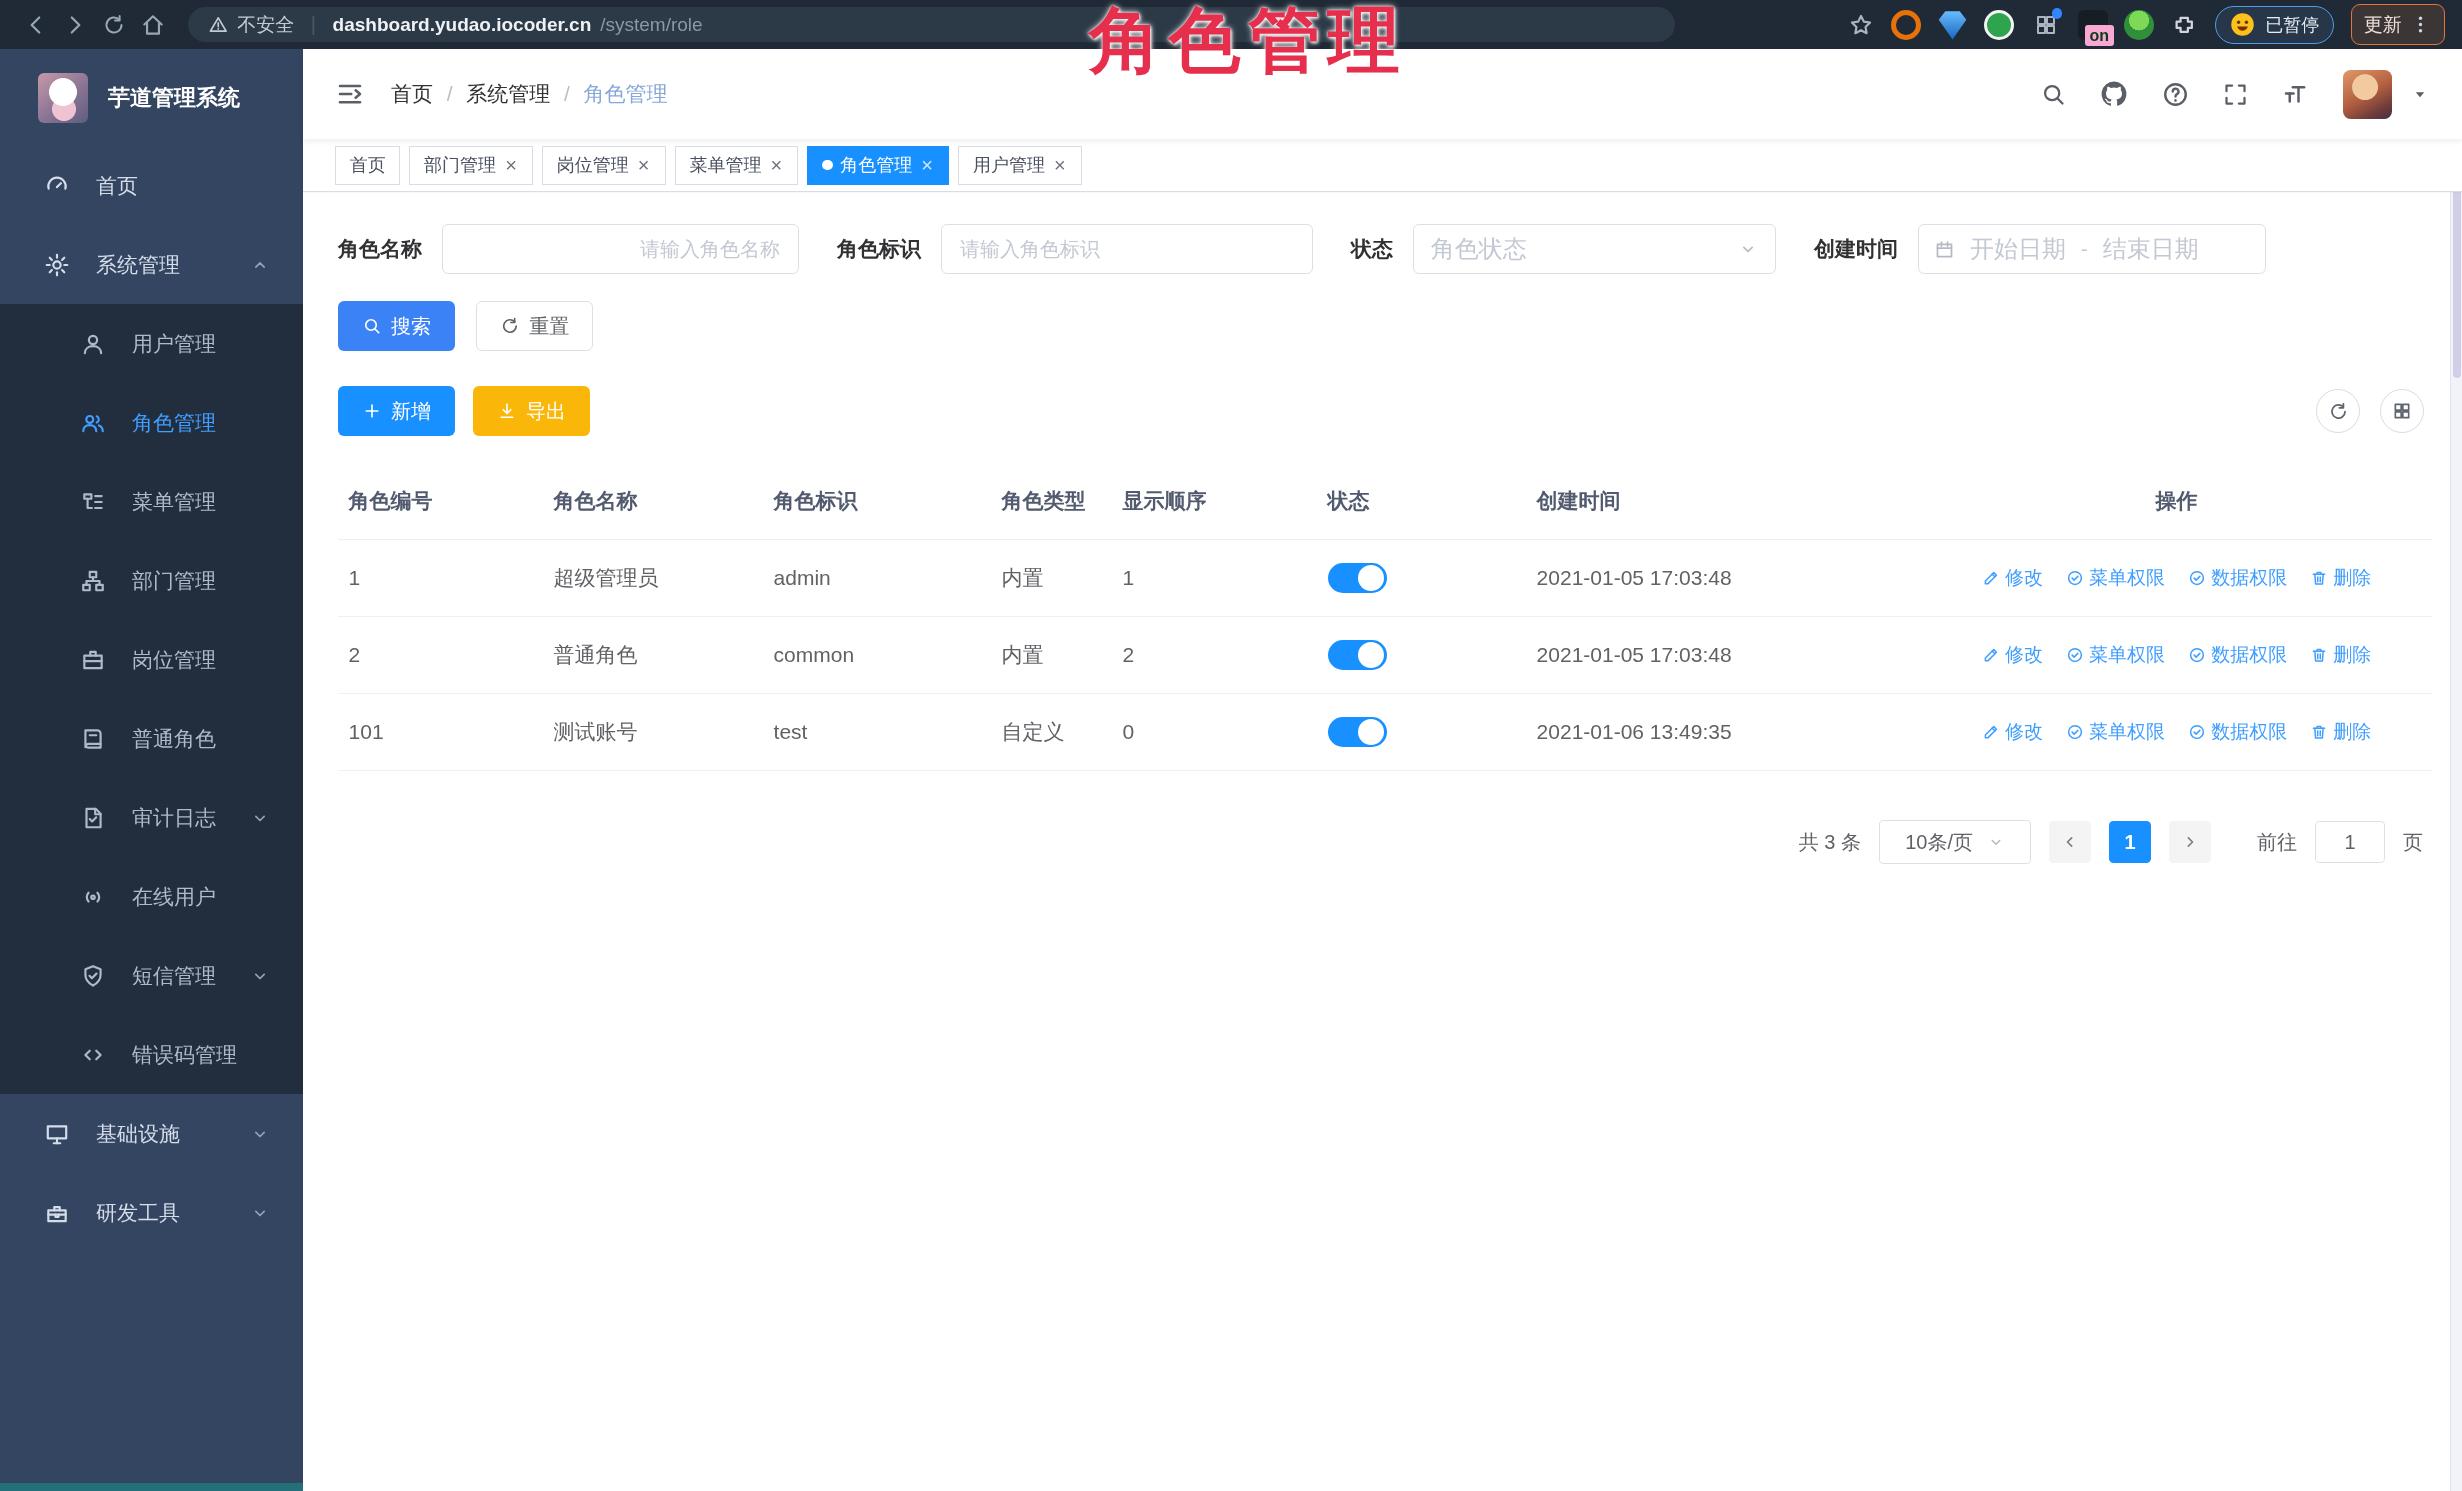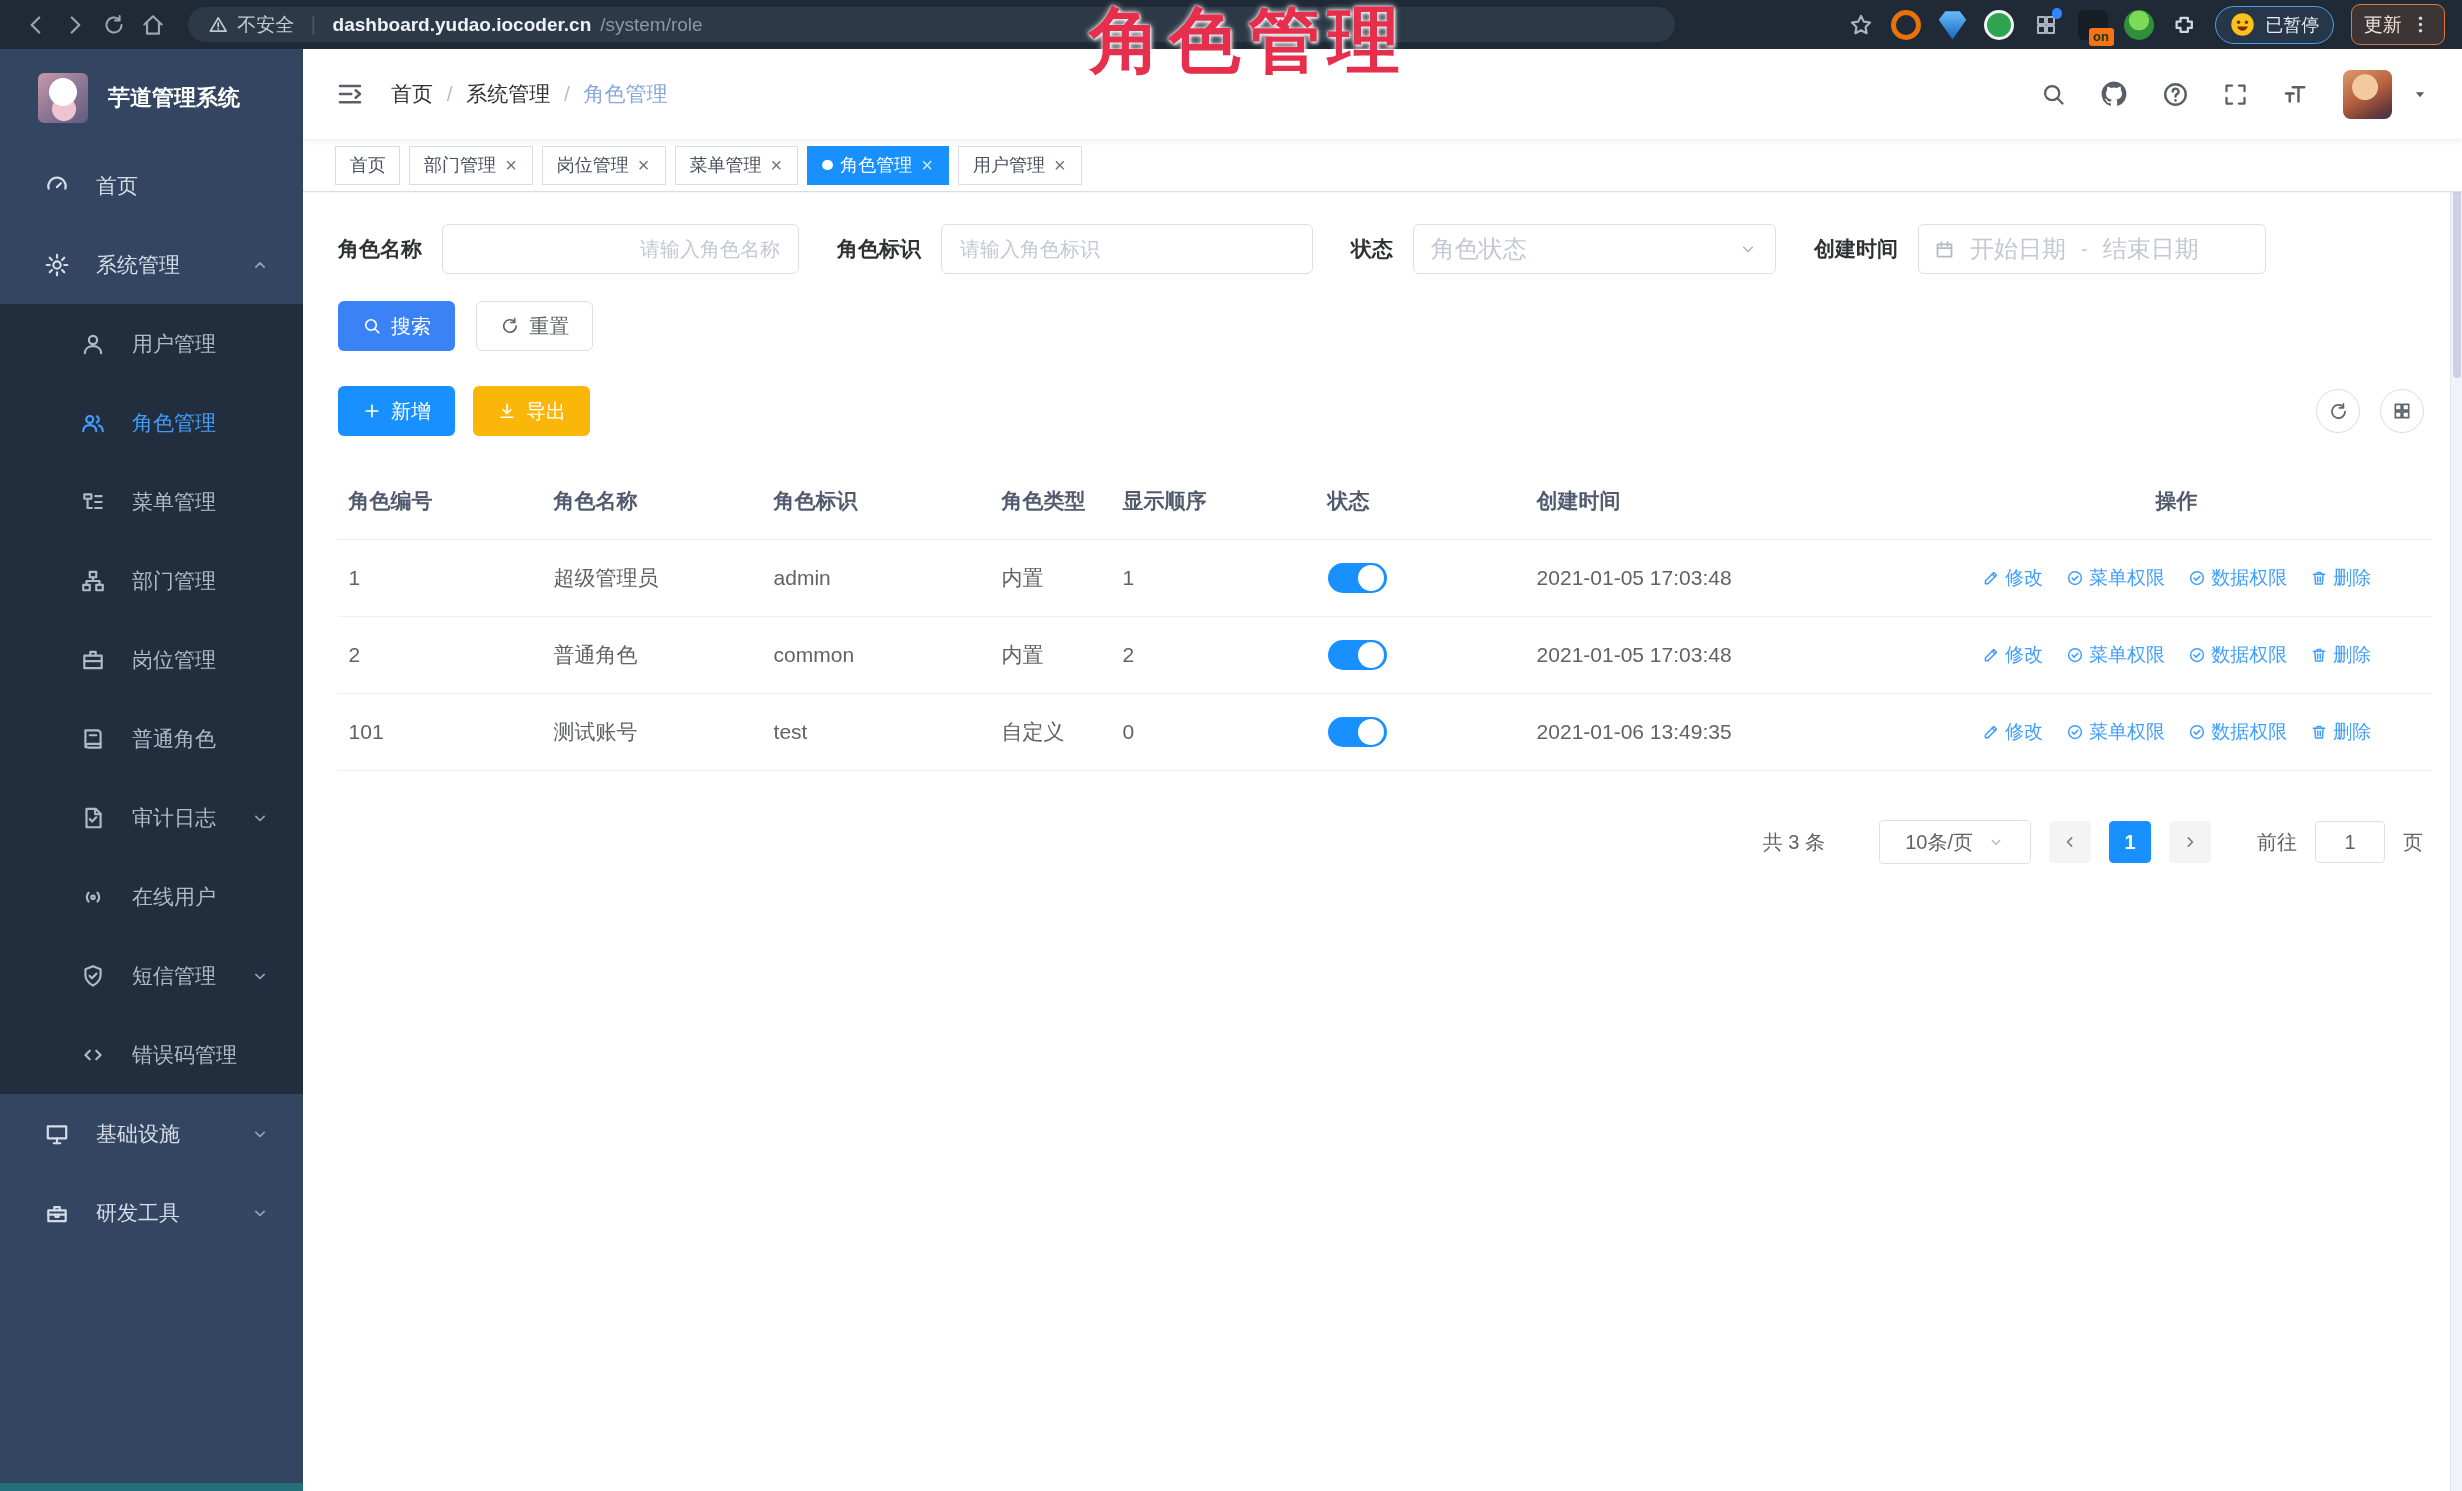--- a/index.html
+++ b/index.html
@@ -17,21 +17,21 @@
   .url .host { color:#eef2f6; font-weight:700; }
   .url .path { color:#8b98a5; }
   .chrome-right { display:flex; align-items:center; gap:16.7px; margin-left:auto; }
   .ext { width:30px; height:30px; border-radius:50%; position:relative; flex-shrink:0; cursor:pointer; }
   .ext.ring-orange { border:5.3px solid #e8710a; background:transparent; }
   .ext.gem { border-radius:0; background:linear-gradient(180deg,#6cc0ff,#1565c0); clip-path:polygon(50% 100%,4% 34%,26% 6%,74% 6%,96% 34%); }
   .ext.greenc { background:#2ea44f; border:3.8px solid #f2f5f2; }
   .ext.cluster { border-radius:4.6px; color:#aab4bf; display:flex; align-items:center; justify-content:center; }
   .ext.cluster:after { content:""; position:absolute; right:-1.5px; top:-1.5px; width:10.6px; height:10.6px; border-radius:50%; background:#2f86ff; }
   .ext.onbox { border-radius:6px; background:#161d25; }
-  .onbadge { position:absolute; right:-6px; bottom:-6px; background:#f97316; color:#0a3a16; font-size:13px; font-weight:700; font-style:normal; padding:0.8px 4.6px; border-radius:3px; line-height:1.2; }
+  .onbadge { position:absolute; right:-6px; bottom:-6px; background:#f9a8d4; color:#0a3a16; font-size:16px; font-weight:700; font-style:normal; padding:0.8px 4.6px; border-radius:3px; line-height:1.2; }
   .ext.sprout { background:radial-gradient(circle at 50% 35%,#7ed957 0 40%,#2f8f3a 41% 100%); }
   .paused-pill { height:38px; border:1.5px solid #4d9fe8; border-radius:20px; display:flex; align-items:center; gap:9px; padding:0 13.7px; color:#e6edf4; font-size:18px; background:rgba(70,110,160,.18); cursor:pointer; }
   .update-grp { height:41px; border:1.5px solid #e0763a; background:rgba(224,118,58,.14); border-radius:9px; display:flex; align-items:center; gap:7.6px; padding:0 12px; color:#eadfd6; font-size:19px; cursor:pointer; }
 
   
   .red-overlay { position:absolute; top:0; left:1089px; z-index:60; font-size:72px; font-weight:700; color:#e62e4d; letter-spacing:7.6px; line-height:1.12; pointer-events:none;
     text-shadow:0 0 2.3px #fff, 0 0 6px rgba(255,255,255,.95), 1.5px 1.5px 3px rgba(255,255,255,.7); }
 
   
   .app { display:flex; height:1443px; position:relative; }
@@ -101,21 +101,21 @@
   table { width:100%; border-collapse:collapse; margin-top:27px; table-layout:fixed; }
   thead th { font-size:21px; font-weight:700; color:#515a6e; text-align:left; padding:24px 10.6px; border-bottom:0.8px solid #ebeef5; }
   tbody td { font-size:21px; color:#606266; padding:23px 10.6px; border-bottom:1.5px solid #edf0f8; }
   th.center, td.center { text-align:center; }
   .switch { width:59px; height:30px; border-radius:15px; background:#1890ff; position:relative; display:inline-block; vertical-align:middle; cursor:pointer; }
   .switch:after { content:""; position:absolute; right:2.3px; top:2.3px; width:26px; height:26px; border-radius:50%; background:#fff; }
   .act { color:#409eff; font-size:19px; display:inline-flex; align-items:center; gap:5.3px; margin:0 11.4px; cursor:pointer; white-space:nowrap; text-decoration:none; }
 
   
   .pagerow { display:flex; align-items:center; justify-content:flex-end; margin-top:49px; gap:18px; font-size:20px; color:#606266; padding-right:9px; }
-  .psel { width:152px; height:44px; border:0.8px solid #dcdfe6; border-radius:4.6px; display:flex; align-items:center; justify-content:center; gap:13.7px; color:#606266; cursor:pointer;margin-left:36px; }
+  .psel { width:152px; height:44px; border:0.8px solid #dcdfe6; border-radius:4.6px; display:flex; align-items:center; justify-content:center; gap:13.7px; color:#606266; cursor:pointer; }
   .pbtn { width:42px; height:42px; border-radius:4.6px; background:#f4f4f5; color:#7a7f87; display:flex; align-items:center; justify-content:center; cursor:pointer; font-size:20px; }
   .pbtn.cur { background:#1890ff; color:#fff; font-weight:700; }
   .goto { width:70px; height:42px; border:0.8px solid #dcdfe6; border-radius:4.6px; text-align:center; font-size:20px; color:#606266; outline:none; font-family:inherit; }
 
   
   .scrollbar { position:absolute; top:0; right:0; bottom:0; width:12px; background:#f2f2fb; border-left:0.8px solid #e3e3f2; }
   .scrollbar .thumb { position:absolute; top:3px; left:1.5px; width:8.3px; height:326px; border-radius:4.6px; background:#cfcfe8; }
 </style>
 </head>
 <body>

